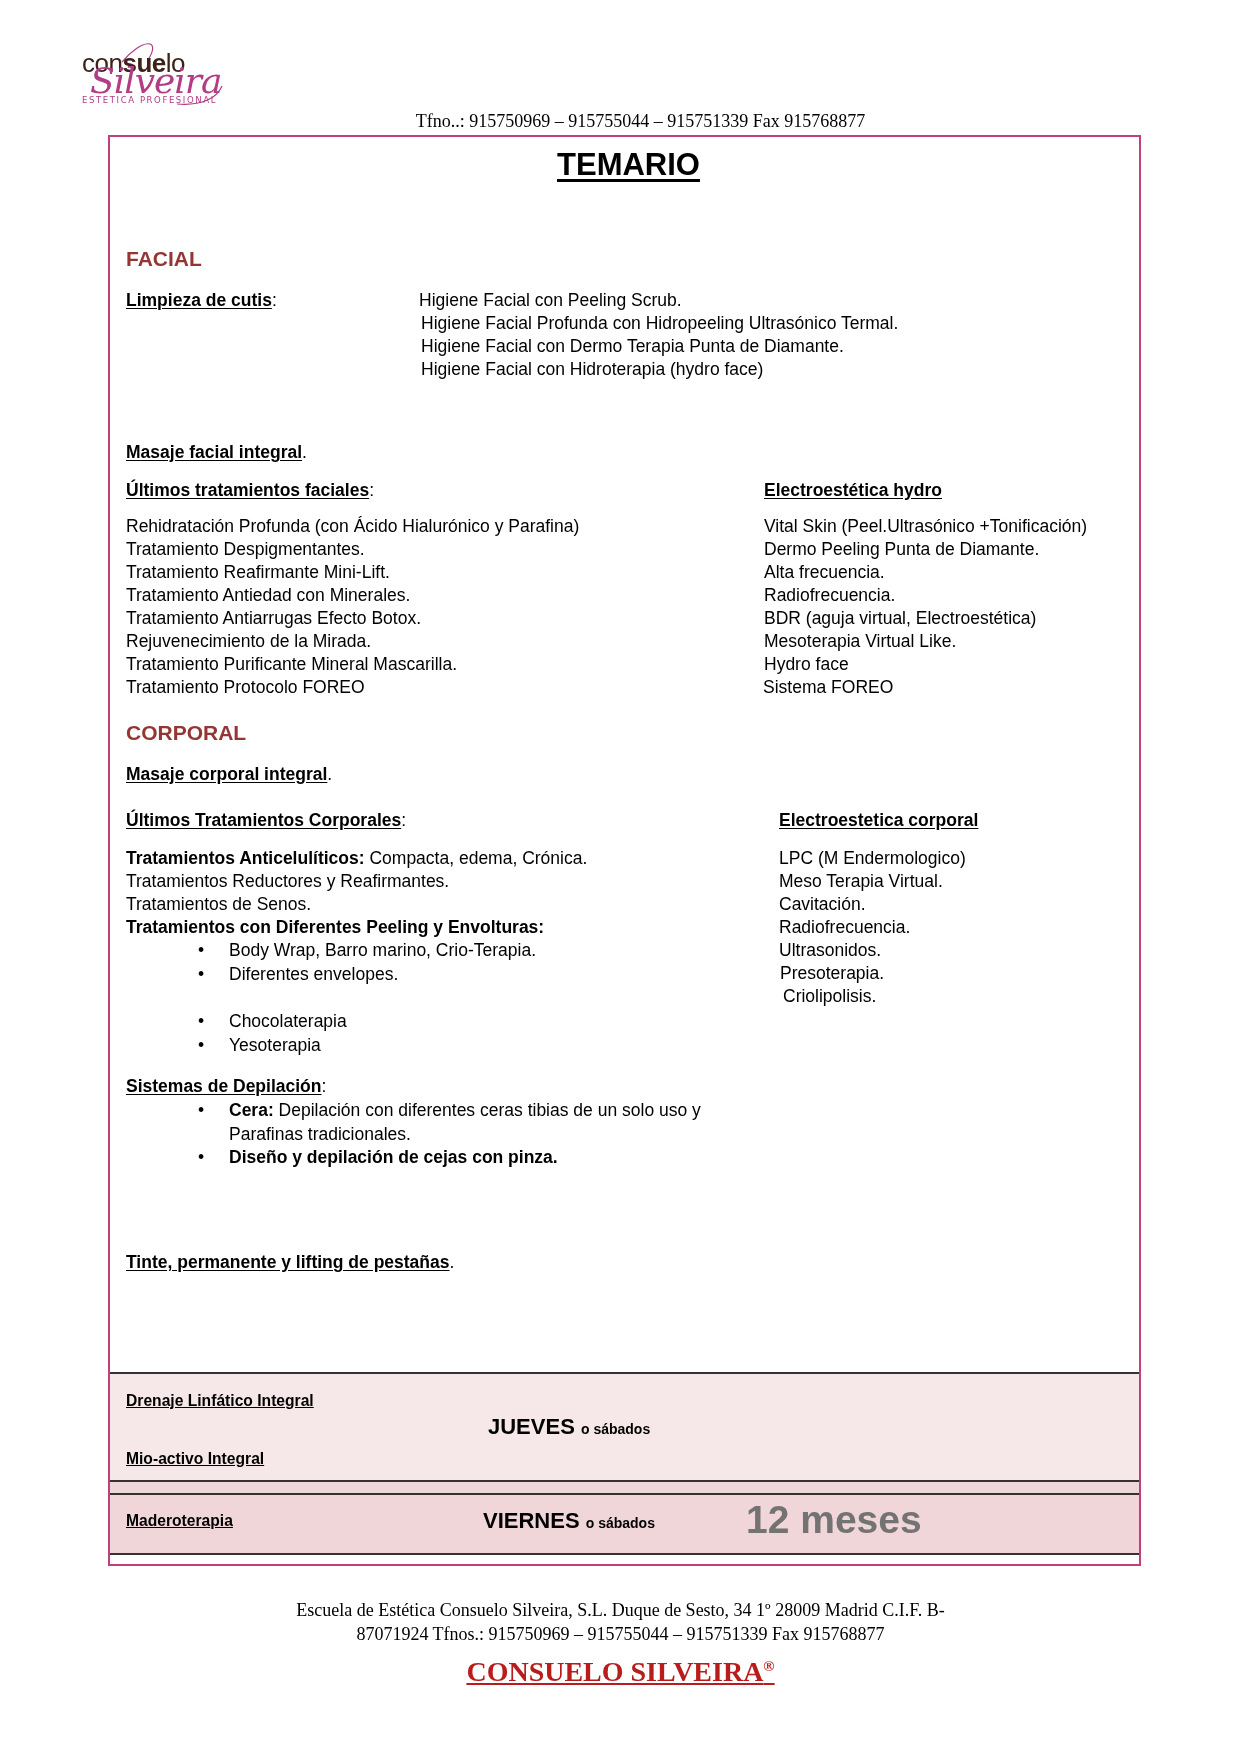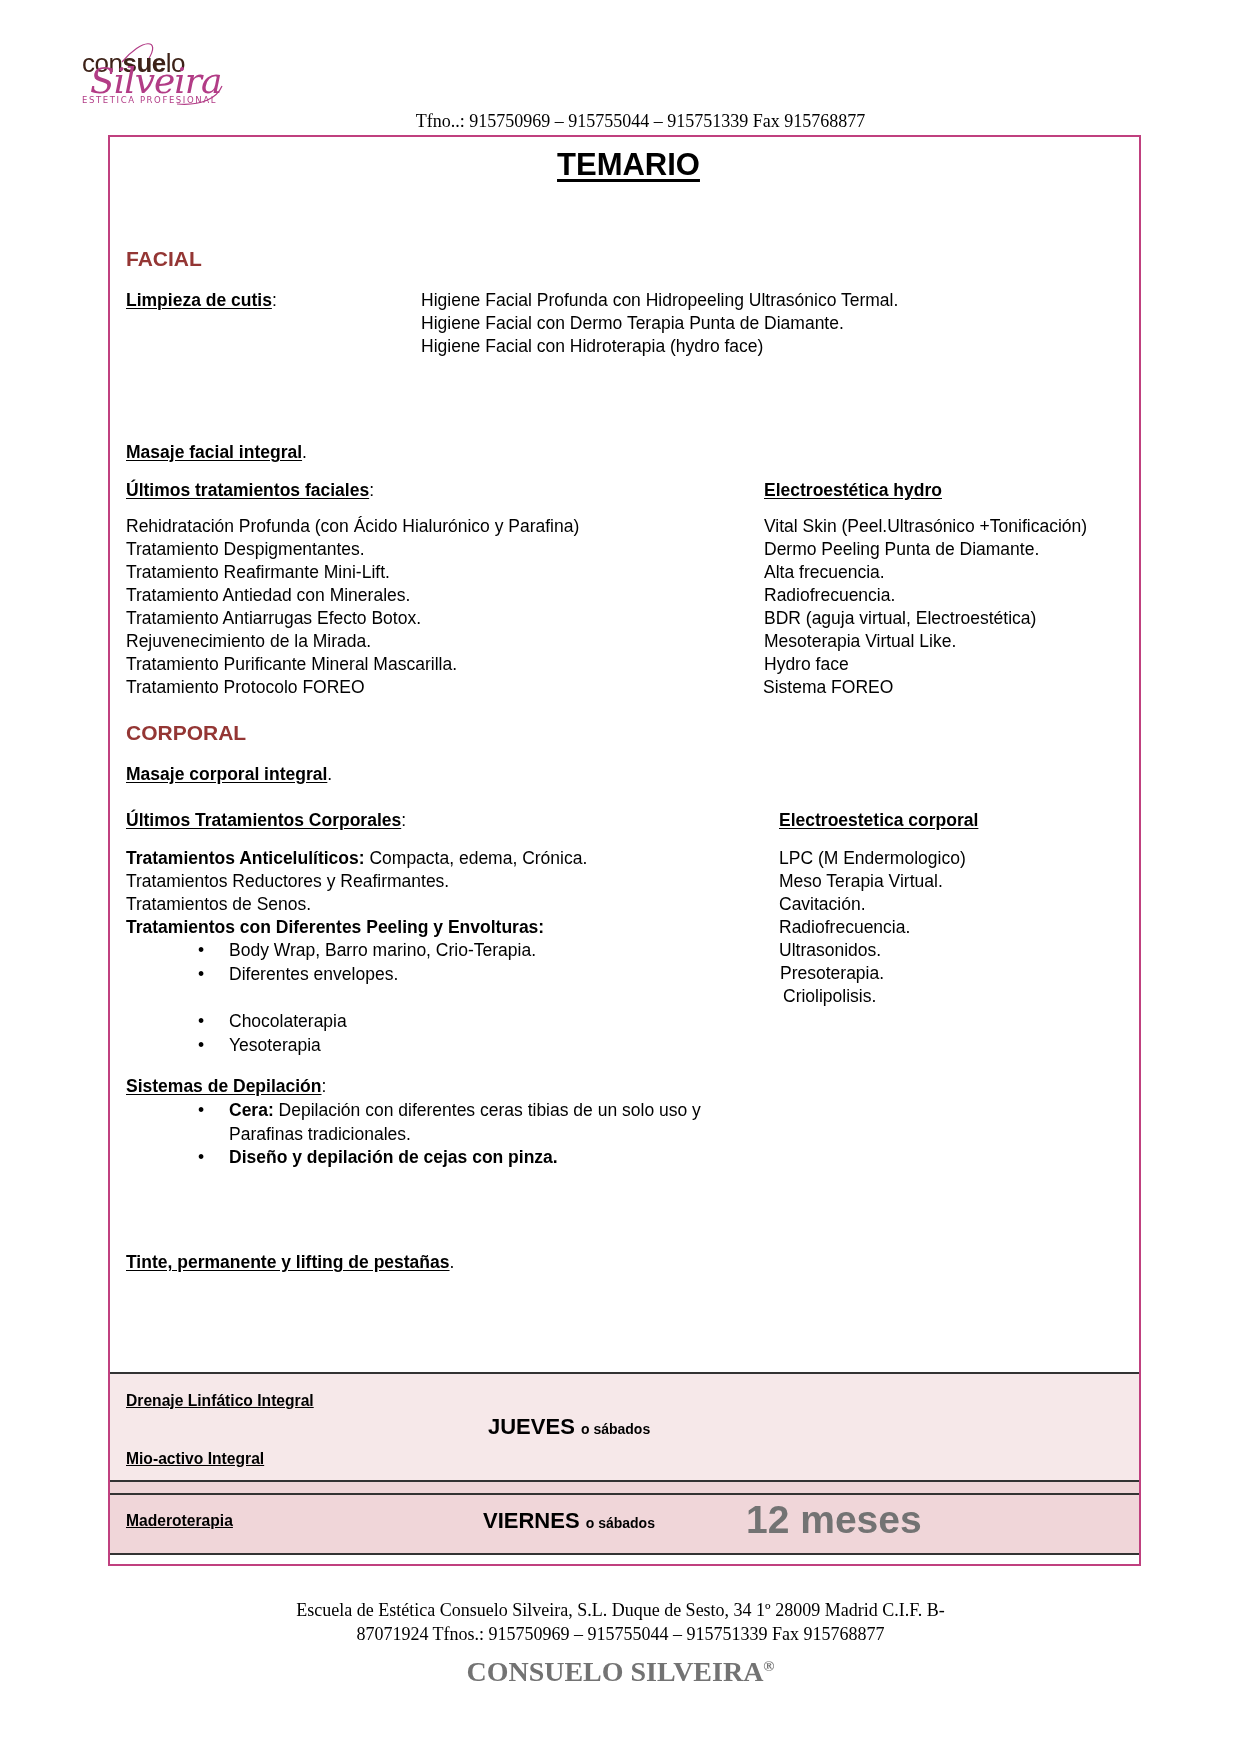--- a/index.html
+++ b/index.html
@@ -47,21 +47,21 @@
 
   .narrow { font-family: "Liberation Sans", sans-serif; font-size: 17px; font-weight: bold;
             text-decoration: underline; transform: scaleX(0.92); transform-origin: left center; }
   .day { font-size: 22px; font-weight: bold; }
   .day small { font-size: 14px; font-weight: bold; }
   .meses { font-size: 39px; font-weight: bold; color: #737373; }
 
   #footer-addr { left: 0; width: 1241px; text-align: center; top: 1598px; font-size: 18px; line-height: 24px;
                  font-family: "Liberation Serif", serif; white-space: normal; }
   #footer-brand { left: 0; width: 1241px; text-align: center; top: 1656px; font-size: 28px; font-weight: bold;
-                  color: #737373; font-family: "Liberation Serif", serif; }
+                  color: #b91c1c; font-family: "Liberation Serif", serif; text-decoration: underline; }
   #footer-brand sup { font-size: 15px; }
 </style>
 </head>
 <body>
 
 <div id="logo">
   <svg width="150" height="72">
     <path d="M40 26 C 60 2, 80 2, 66 24" stroke="#b23c86" stroke-width="1.2" fill="none"></path>
     <path d="M95 68 C 120 70, 135 62, 140 50" stroke="#b23c86" stroke-width="1.2" fill="none"></path>
   </svg>
@@ -73,20 +73,21 @@
 <div id="phone-line" class="abs"><span>Tfno..: 915750969 – 915755044 – 915751339  Fax 915768877</span></div>
 
 <div id="frame"></div>
 
 <div id="title" class="abs"><span>TEMARIO</span></div>
 
 <div class="abs section-heading" style="left:126px; top:247px;">FACIAL</div>
 
 <div class="abs t18" style="left:126px; top:289px;"><span class="u">Limpieza de cutis</span><span>:</span></div>
 <div class="list" style="left:419px; top:289px;">
+  <div>Higiene Facial con Peeling Scrub.</div>
   <div style="margin-left:2px">Higiene Facial Profunda con  Hidropeeling Ultrasónico Termal.</div>
   <div style="margin-left:2px">Higiene Facial con Dermo Terapia Punta de Diamante.</div>
   <div style="margin-left:2px">Higiene Facial con Hidroterapia (hydro face)</div>
 </div>
 
 <div class="abs t18" style="left:126px; top:441px;text-align:center;"><span class="u">Masaje facial integral</span><span>.</span></div>
 
 <div class="abs t18" style="left:126px; top:479px;"><span class="u">Últimos tratamientos faciales</span><span>:</span></div>
 <div class="abs t18" style="left:764px; top:479px;"><span class="u">Electroestética hydro</span></div>
 

